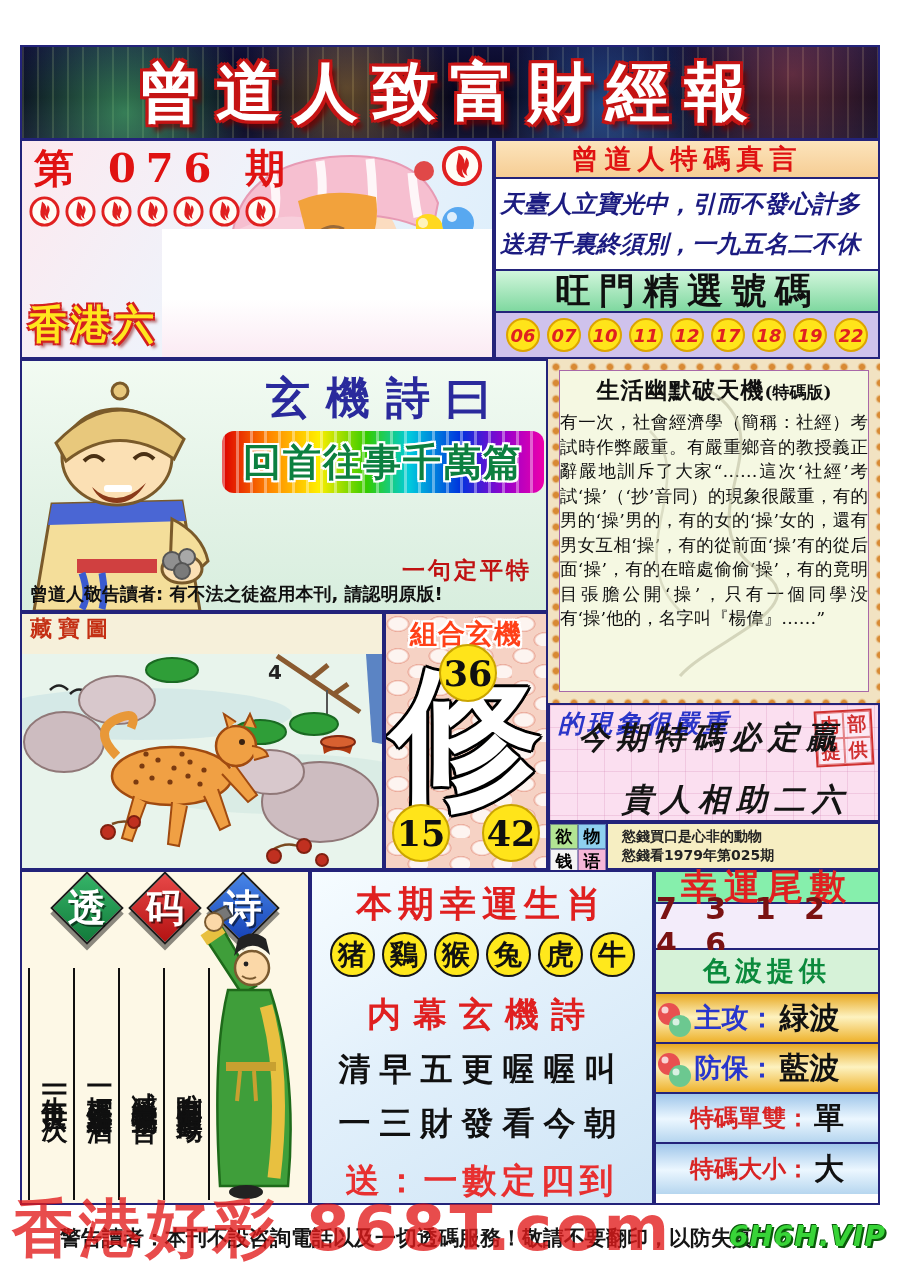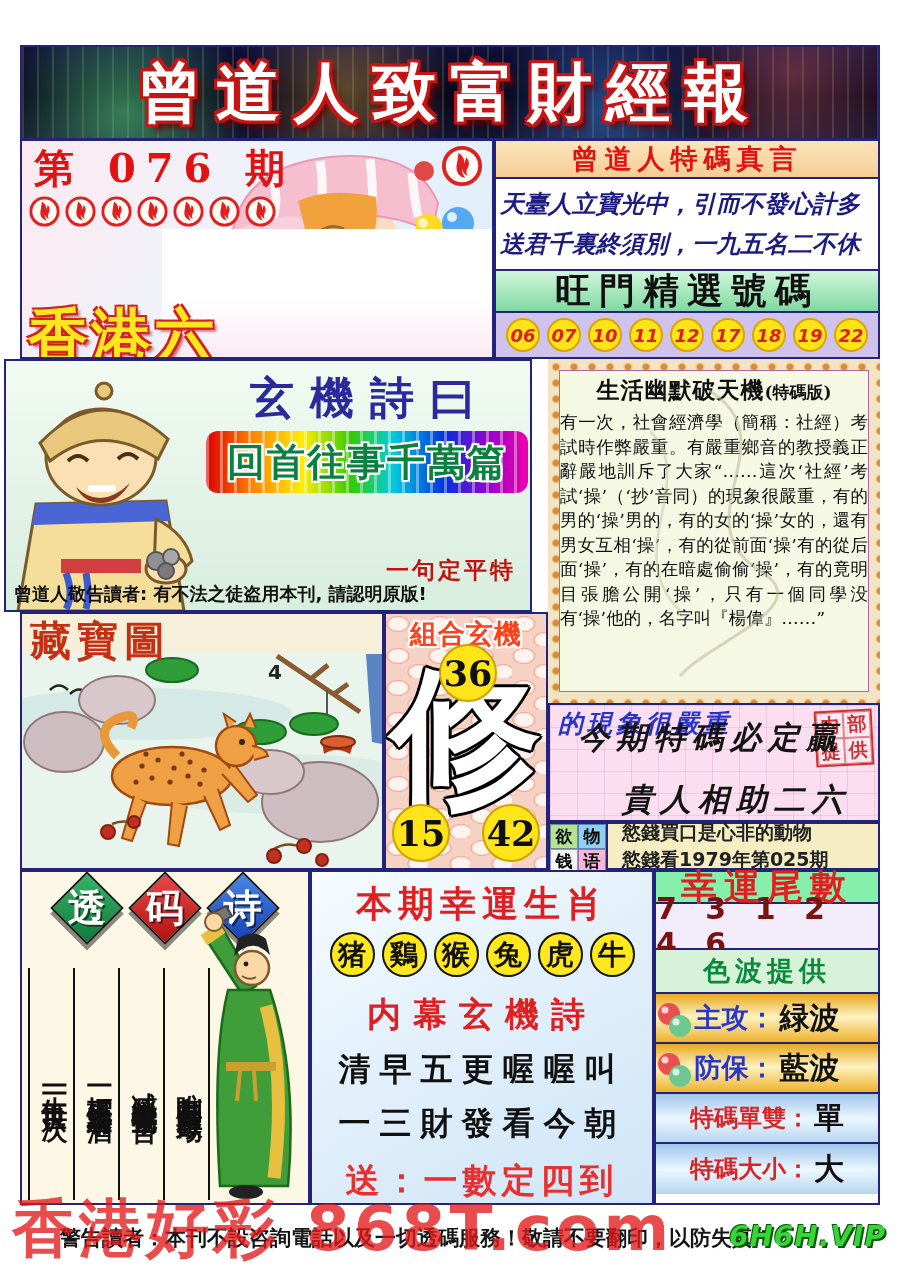--- a/index.html
+++ b/index.html
@@ -27,37 +27,37 @@
   .r2l{left:20px;top:139px;width:474px;height:220px;background:linear-gradient(120deg,#fde9ef 0%,#eef3fb 45%,#dbeefb 100%);overflow:hidden;}
   .issue-label{position:absolute;left:12px;top:0;font-size:40px;font-weight:bold;color:#e01212;
     font-family:"DejaVu Serif","Liberation Serif",serif;letter-spacing:10px;z-index:4;}
   .flame-row{position:absolute;left:6px;top:54px;display:flex;gap:3px;z-index:4;}
   .flame-row svg{width:33px;height:33px;}
   .flame-big{position:absolute;right:8px;top:3px;width:44px;height:44px;z-index:4;}
   .girl{position:absolute;left:158px;top:0;width:272px;height:148px;z-index:1;}
   .balls{position:absolute;right:-4px;top:62px;width:80px;height:58px;z-index:2;}
   .censor{position:absolute;left:140px;top:88px;width:330px;height:128px;z-index:3;
     background:linear-gradient(180deg,#ffffff 0%,#ffffff 55%,#fbeaf3 100%);}
-  .hk-label{position:absolute;left:6px;top:156px;font-size:60px;font-weight:bold;color:#ffe61e;z-index:5;letter-spacing:3px;
-    text-shadow:-2px -2px 0 #d42020,2px -2px 0 #d42020,-2px 2px 0 #d42020,2px 2px 0 #d42020,4px 4px 3px rgba(140,20,20,.6);text-decoration:underline;}
+  .hk-label{position:absolute;left:6px;top:156px;font-size:40px;font-weight:bold;color:#ffe61e;z-index:5;letter-spacing:3px;
+    text-shadow:-2px -2px 0 #d42020,2px -2px 0 #d42020,-2px 2px 0 #d42020,2px 2px 0 #d42020,4px 4px 3px rgba(140,20,20,.6);}
 
   
   .r2r{left:494px;top:139px;width:386px;height:220px;background:#fff;display:flex;flex-direction:column;}
   .maxim-header{height:36px;background:linear-gradient(180deg,#fce4bc,#f6cd94);border-bottom:2px solid #23237a;
     display:flex;align-items:center;justify-content:center;font-size:27px;font-weight:bold;color:#e01212;letter-spacing:6px;}
   .maxim-body{height:86px;display:flex;flex-direction:column;justify-content:space-evenly;padding:2px 4px;}
   .maxim-line{font-size:24px;font-weight:bold;font-style:italic;color:#1b1b80;white-space:nowrap;}
   .hot-header{height:40px;background:linear-gradient(180deg,#d2f6dc,#7fd8a0);border-top:2px solid #23237a;border-bottom:2px solid #23237a;
     display:flex;align-items:center;justify-content:center;font-size:36px;font-weight:bold;color:#101010;letter-spacing:8px;}
   .hot-row{flex:1;background:#cfc2ec;display:flex;align-items:center;justify-content:center;gap:7px;}
   .hot-num{width:34px;height:34px;border-radius:50%;background:#ffe41a;border:2px solid #dda400;box-sizing:border-box;
     display:flex;align-items:center;justify-content:center;font-size:18px;font-weight:bold;color:#e02020;font-style:italic;}
 
   
-  .r3l{left:4px;top:359px;width:528px;height:253px;background:linear-gradient(180deg,#f2fbf2 0%,#e2f2e6 60%,#d8eede 100%);overflow:hidden;}
+  .r3l{left:20px;top:359px;width:528px;height:253px;background:linear-gradient(180deg,#f2fbf2 0%,#e2f2e6 60%,#d8eede 100%);overflow:hidden;}
   .oldman{position:absolute;left:0;top:8px;width:200px;height:242px;}
   .mp-title{position:absolute;left:205px;top:8px;width:318px;text-align:center;font-size:44px;font-weight:bold;color:#2a2a9c;
     font-family:"DejaVu Serif","Liberation Serif",serif;letter-spacing:16px;}
   .rainbow{position:absolute;left:200px;top:70px;width:322px;height:62px;border-radius:12px;
     display:flex;align-items:center;justify-content:center;
     background:
       repeating-linear-gradient(90deg, rgba(255,255,255,.38) 0 3px, transparent 3px 14px),
       linear-gradient(90deg,#dd0000,#ff8800 15%,#ffee00 30%,#33cc00 45%,#00ccdd 58%,#0033dd 74%,#9900cc 88%,#ee00aa);}
   .rainbow-verse{font-size:38px;font-weight:bold;color:#0c8040;letter-spacing:2px;
     font-family:"DejaVu Serif","Liberation Serif",serif;}
@@ -74,21 +74,21 @@
     padding:2px 0;overflow:hidden;}
   .humor-title-row{text-align:center;white-space:nowrap;margin-top:2px;}
   .humor-title{font-size:23px;font-weight:bold;color:#101010;font-family:"DejaVu Serif","Liberation Serif",serif;letter-spacing:1px;}
   .humor-suffix{font-size:17px;font-weight:bold;color:#101010;font-family:"DejaVu Serif","Liberation Serif",serif;}
   .humor-body{margin:4px 0 0 0;font-size:17.5px;line-height:1.4;color:#101010;text-align:justify;
     font-family:"DejaVu Serif","Liberation Serif",serif;}
   .humor-squiggle{position:absolute;left:0;top:0;pointer-events:none;}
 
   
   .r4l{left:20px;top:612px;width:364px;height:258px;background:#f6f0da;overflow:hidden;}
-  .tm-title{position:absolute;left:8px;top:0px;font-size:41px;font-weight:bold;color:#c43014;letter-spacing:6px;
+  .tm-title{position:absolute;left:8px;top:0px;font-size:22px;font-weight:bold;color:#c43014;letter-spacing:6px;
     font-family:"DejaVu Serif","Liberation Serif",serif;z-index:2;}
   .tm-art{position:absolute;left:0;top:40px;width:360px;height:214px;}
   .tm-num{position:absolute;right:100px;top:46px;font-size:20px;font-weight:bold;color:#222;z-index:2;}
 
   
   .r4m{left:384px;top:612px;width:164px;height:258px;overflow:hidden;
     background-color:#f6d2c4;
     background-image:radial-gradient(ellipse 16px 11px at 12px 10px, rgba(255,255,255,.75) 55%, rgba(220,120,100,.45) 70%, transparent 75%),
                      radial-gradient(ellipse 16px 11px at 33px 26px, rgba(255,255,255,.75) 55%, rgba(220,120,100,.45) 70%, transparent 75%);
     background-size:42px 32px;}
@@ -118,21 +118,21 @@
   .tips-l1{position:absolute;left:28px;top:12px;font-size:31px;font-weight:bold;font-style:italic;color:#141414;letter-spacing:7px;
     font-family:"DejaVu Serif","Liberation Serif",serif;}
   .tips-l2{position:absolute;left:72px;top:74px;font-size:31px;font-weight:bold;font-style:italic;color:#141414;letter-spacing:7px;
     font-family:"DejaVu Serif","Liberation Serif",serif;}
   .motto{left:548px;top:822px;width:332px;height:48px;display:flex;background:#f6eec2;}
   .motto-labels{width:58px;height:100%;display:grid;grid-template-columns:1fr 1fr;grid-template-rows:1fr 1fr;border-right:2px solid #23237a;box-sizing:border-box;}
   .motto-labels span{display:flex;align-items:center;justify-content:center;font-size:17px;font-weight:bold;
     font-family:"DejaVu Serif","Liberation Serif",serif;border:1px solid rgba(35,35,122,.45);box-sizing:border-box;}
   .ml0{background:#b2e493;} .ml1{background:#f4f4f4;} .ml2{background:#8fd0f0;} .ml3{background:#f6b6d8;}
   .motto-text{flex:1;display:flex;flex-direction:column;justify-content:center;padding-left:14px;gap:1px;}
-  .motto-line{font-size:19px;font-weight:bold;color:#222;}
+  .motto-line{font-size:14px;font-weight:bold;color:#222;}
 
   
   .r5l{left:20px;top:870px;width:290px;height:335px;background:#fdf8e6;overflow:hidden;}
   .diamond-row{position:absolute;left:0;top:10px;width:100%;display:flex;justify-content:center;gap:26px;z-index:1;}
   .diamond{width:48px;height:48px;transform:rotate(45deg);border:2px solid #1a1a1a;box-shadow:4px 4px 0 rgba(0,0,0,.45);
     display:flex;align-items:center;justify-content:center;}
   .d-green{background:linear-gradient(135deg,#35b468,#127a3a);} .d-red{background:linear-gradient(135deg,#e84848,#b41212);}
   .d-blue{background:linear-gradient(135deg,#4886e8,#1440b4);}
   .diamond span{transform:rotate(-45deg);font-size:38px;font-weight:bold;color:#fff;
     font-family:"DejaVu Serif","Liberation Serif",serif;text-shadow:2px 2px 0 rgba(0,0,0,.55);}

